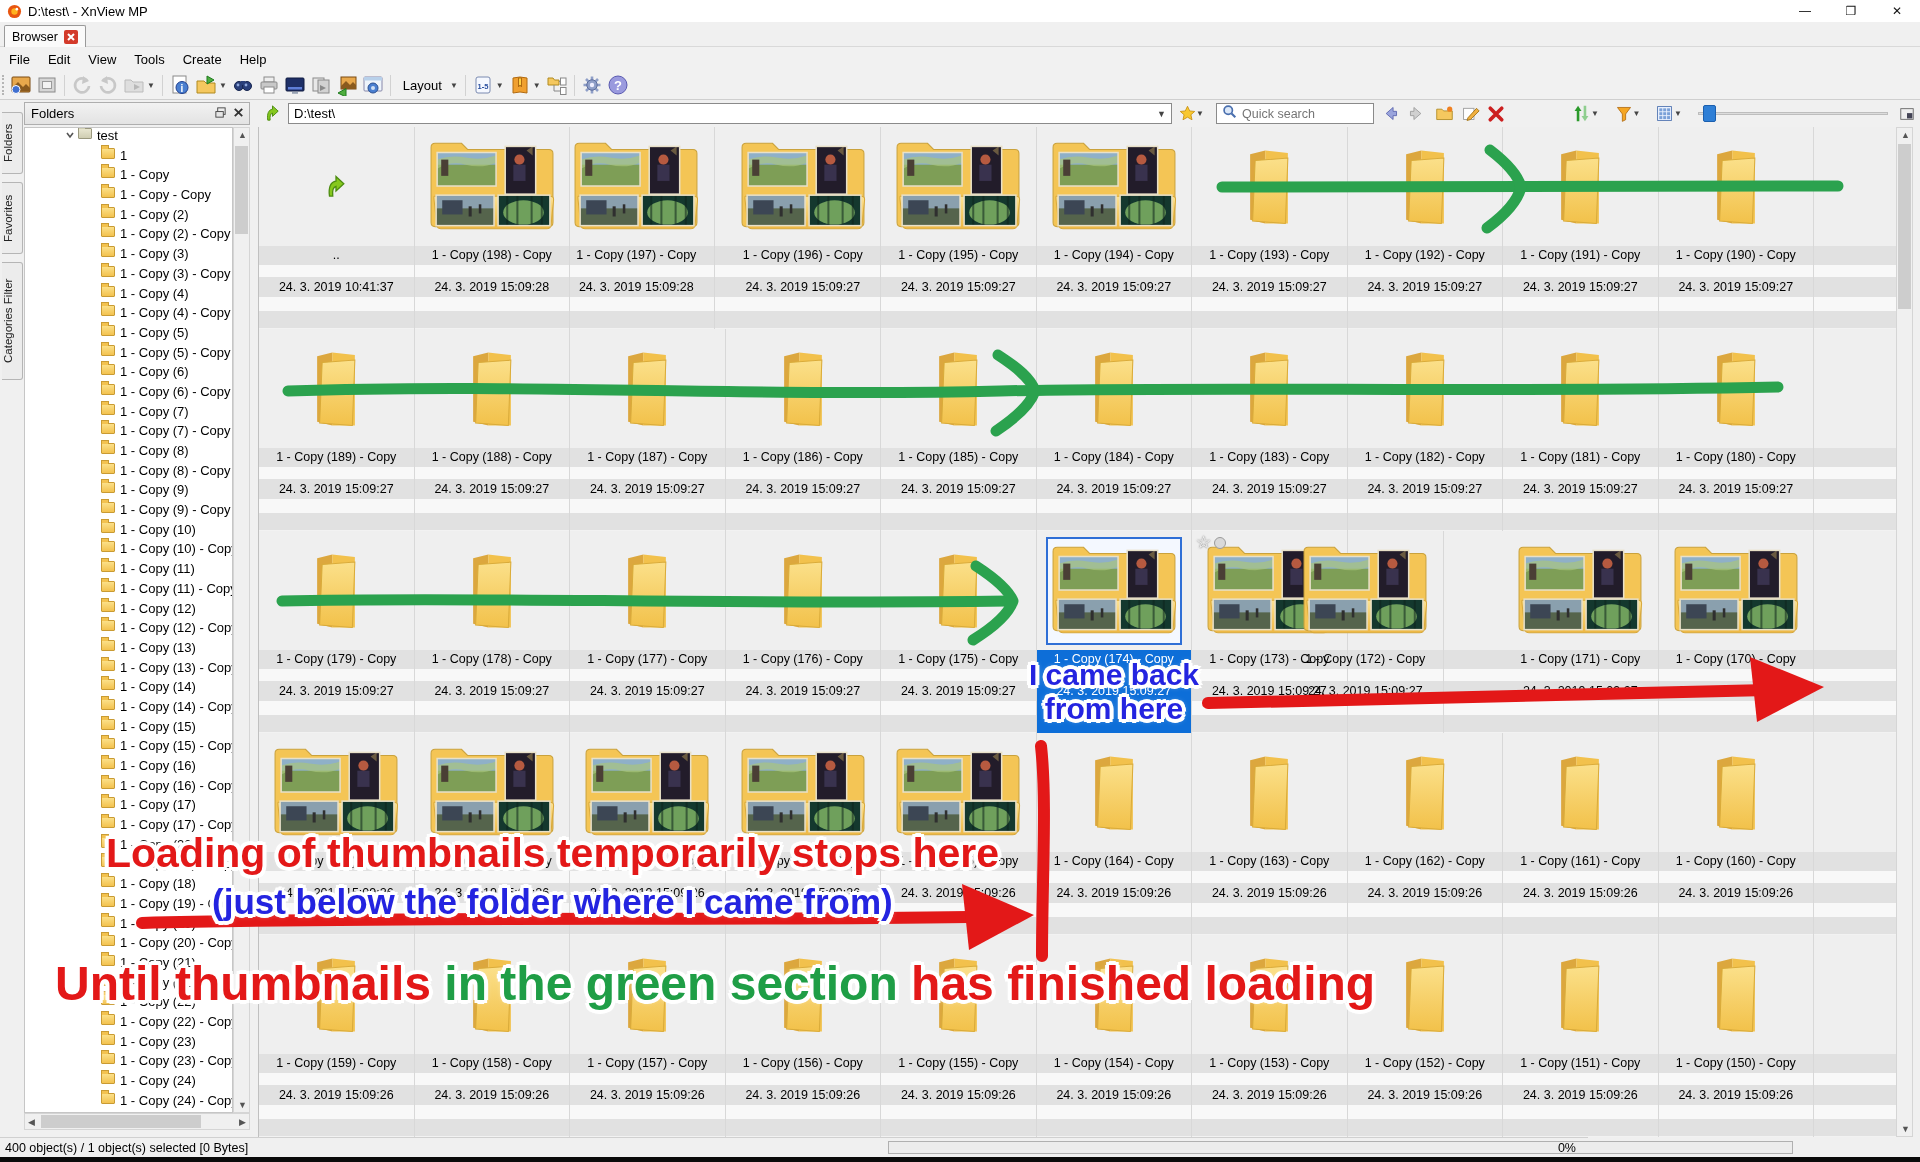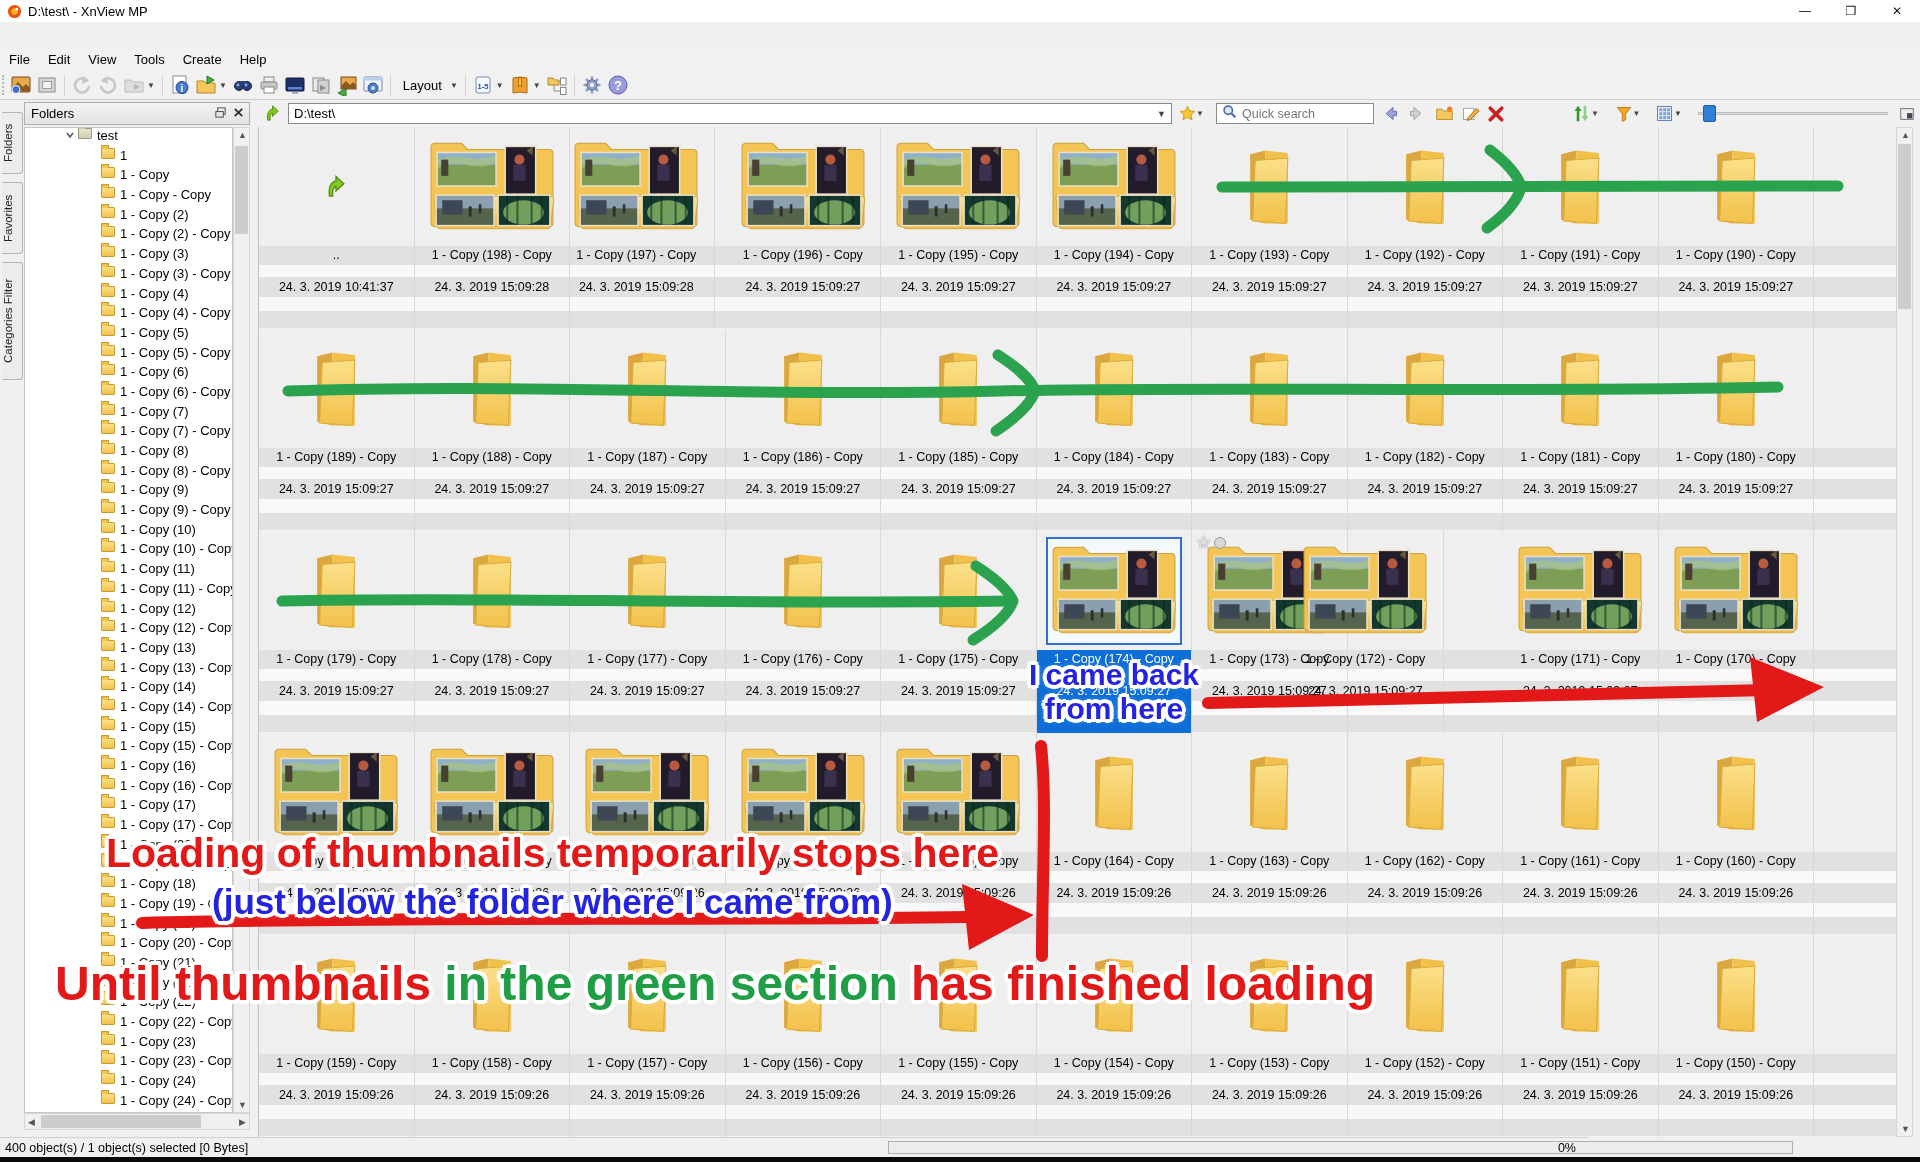--- a/index.html
+++ b/index.html
@@ -152,20 +152,31 @@
         </svg>
     </span>
     <span>D:\test\ - XnView MP</span>
     <div id="wincontrols">
       <div class="winbtn">—</div>
       <div class="winbtn">❐</div>
       <div class="winbtn">✕</div>
     </div>
   </div>
 
+  <div id="tabbar">
+    <div id="tab-browser">
+      <span>Browser</span>
+      <span class="tclose">
+        <svg viewBox="0 0 14 14">
+            <rect width="14" height="14" rx="2" fill="#d33a2a"></rect>
+            <path d="M4 4 L10 10 M10 4 L4 10" stroke="#fff" stroke-width="2"></path>
+          </svg>
+      </span>
+    </div>
+  </div>
 
   <div id="menubar">
       <div class="menuitem">File</div>
       <div class="menuitem">Edit</div>
       <div class="menuitem">View</div>
       <div class="menuitem">Tools</div>
       <div class="menuitem">Create</div>
       <div class="menuitem">Help</div>
     </div>
 

